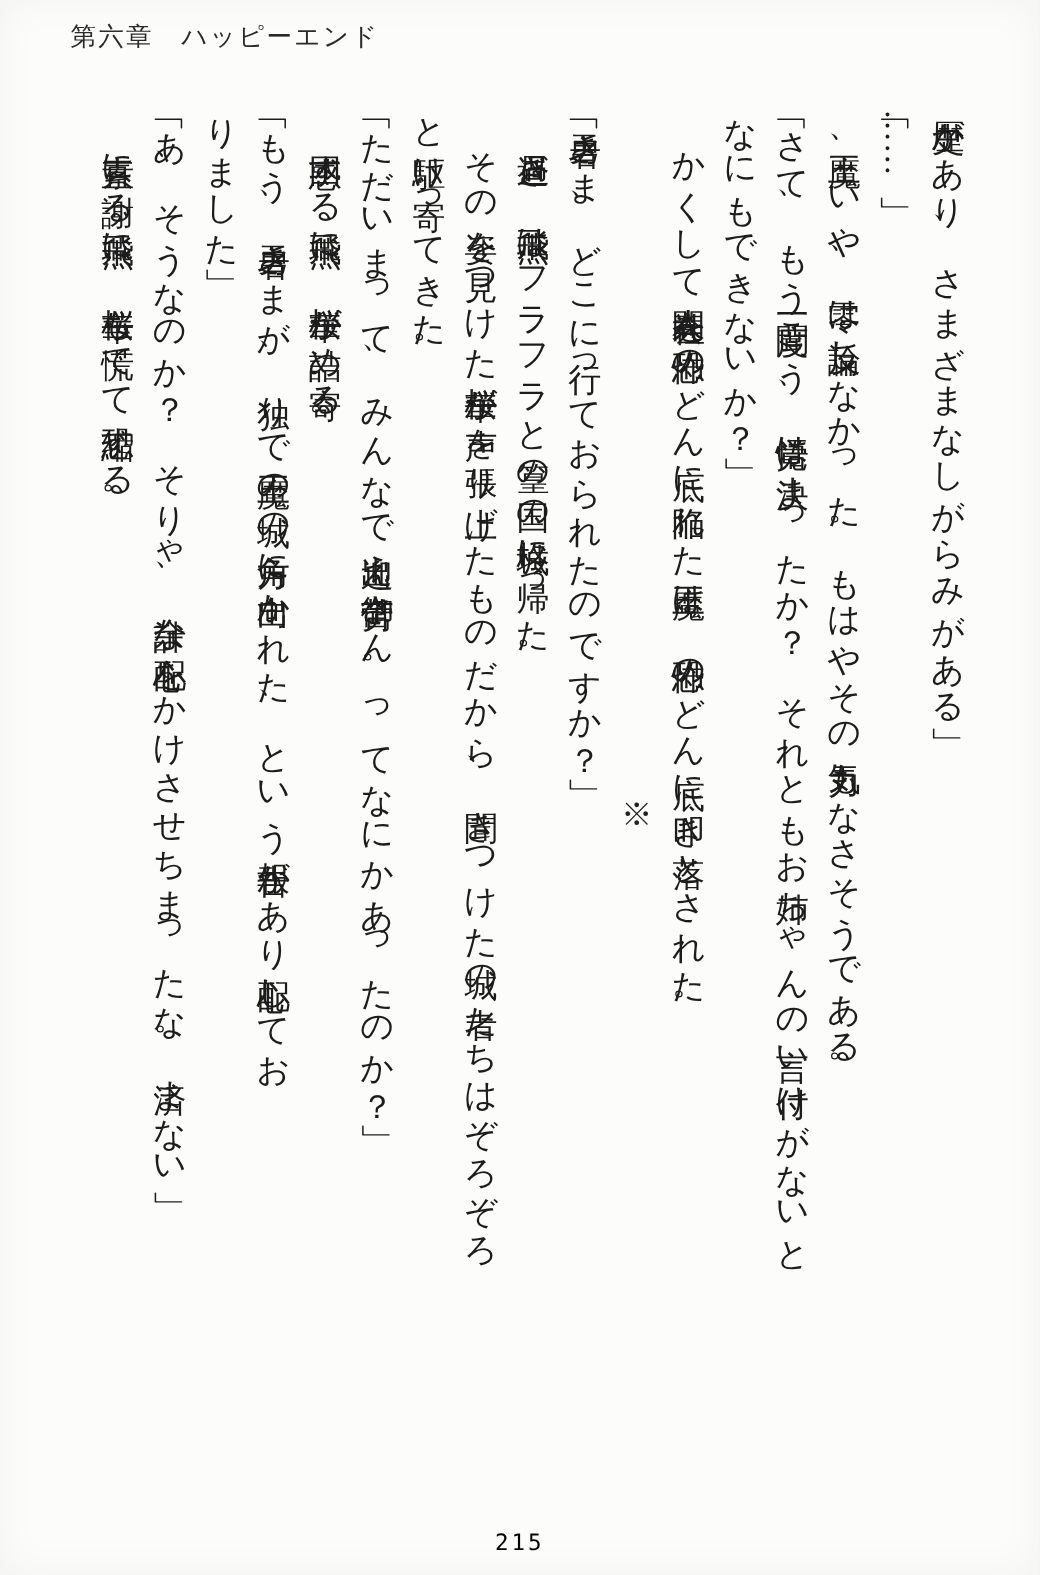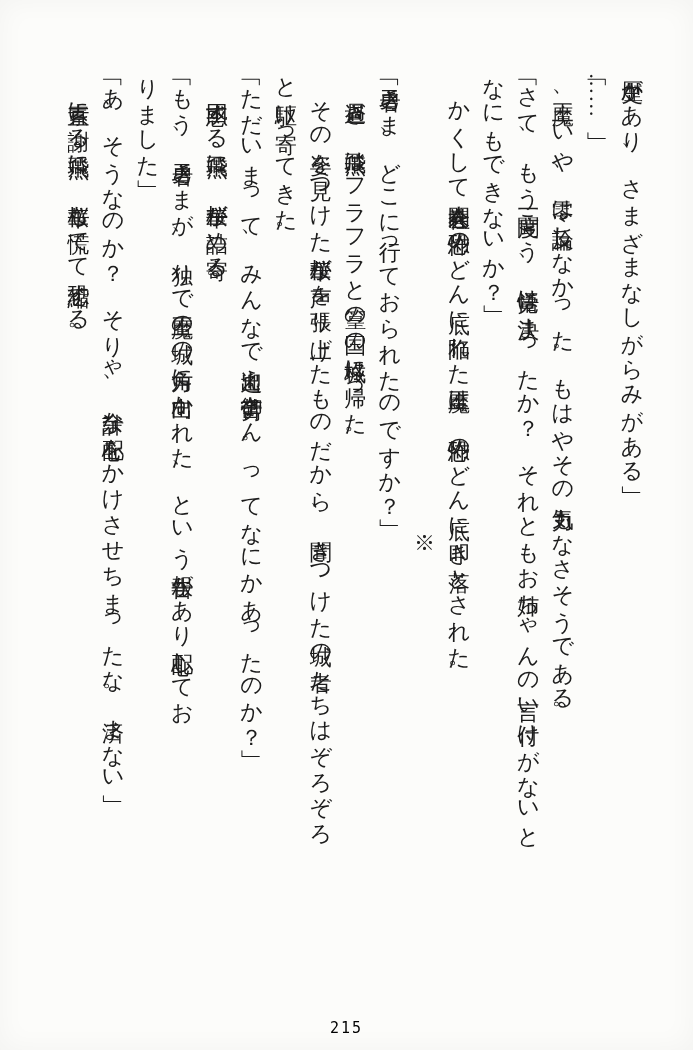--- a/index.html
+++ b/index.html
@@ -55,20 +55,21 @@
     letter-spacing:2px;
     color:#000000;
     font-family:"DejaVu Sans Mono","Liberation Mono",monospace;
   }
 </style>
 </head>
 <body>
 
 <div class="page">
 
+  <div class="chapter-header">第六章　ハッピーエンド</div>
 
   <div class="text-block">
     <p class="cont">歴史があり、さまざまなしがらみがある」</p>
     <p class="quote">「……」</p>
     <p class="para">魔王、いや、零は反論しなかった。もはやその気力もなさそうである。</p>
     <p class="quote">「さて、もう一度聞こう、覚悟は決まったか？　それともお姉ちゃんの言い付けがないと</p>
     <p class="cont">なにもできないか？」</p>
     <p class="para">かくして人間社会を恐怖のどん底に陥れた魔王は、恐怖のどん底に叩き落とされた。</p>
     <p class="divider">※</p>
     <p class="quote">「勇者さま、どこに行っておられたのですか？」</p>

